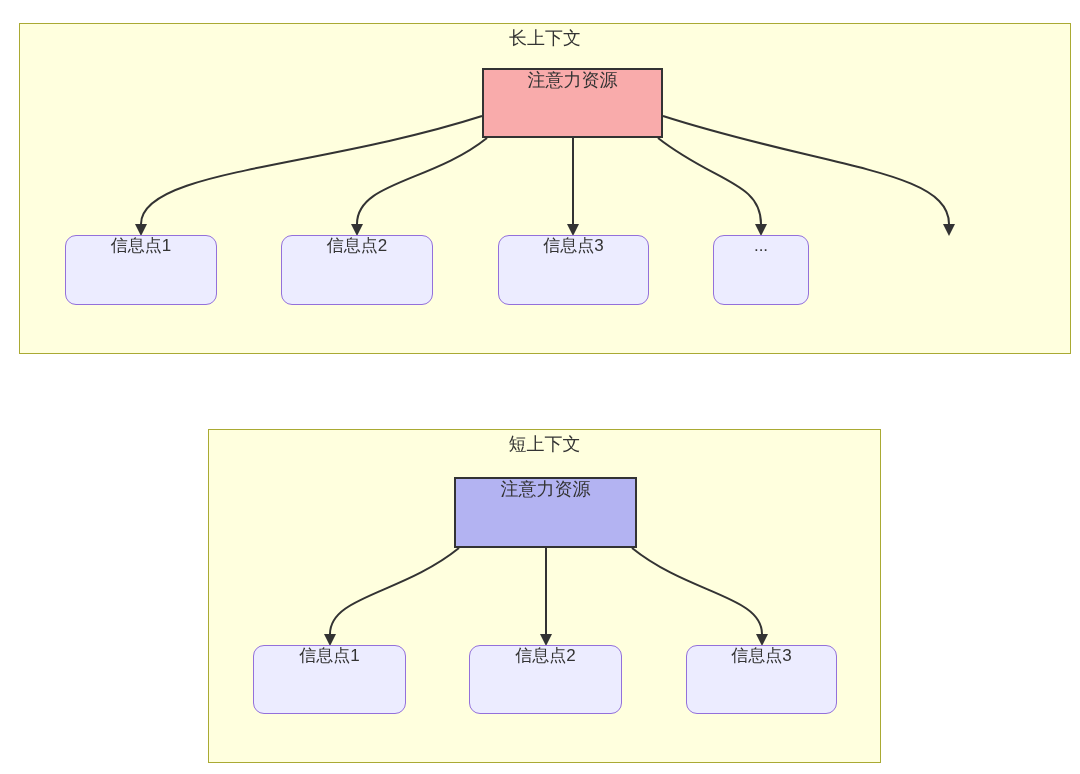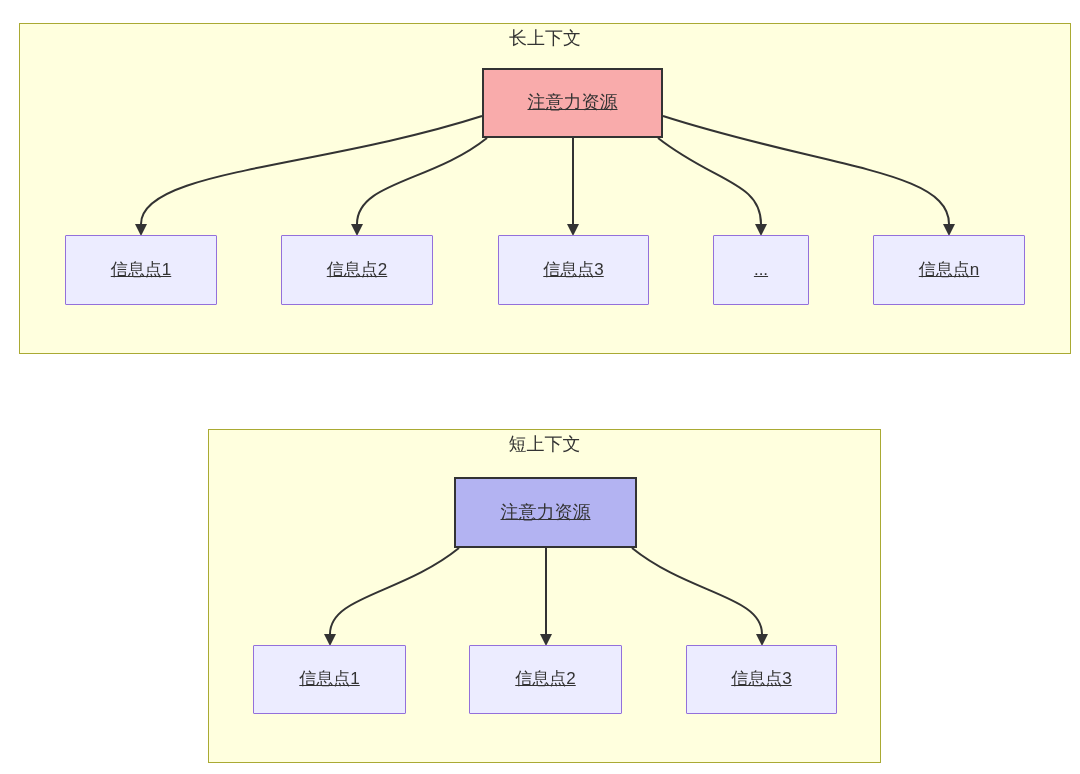--- a/index.html
+++ b/index.html
@@ -14,27 +14,27 @@
     background:var(--cluster-fill,#ffffde);
     border:1.5px solid var(--cluster-border,#aaaa33);
     box-sizing:border-box;
   }
   .cluster-title{
     position:absolute;z-index:4;text-align:center;
     font-size:18px;line-height:22px;
   }
   .node{
     position:absolute;z-index:3;box-sizing:border-box;
-    display:flex;align-items:center;justify-content:center;
-    font-size:17px;line-height:1.2;text-align:center;text-decoration:underline;
+    display:flex;align-items:flex-start;justify-content:center;
+    font-size:17px;line-height:1.2;text-align:center;
   }
   .info{
     background:var(--node-fill,#ececff);
     border:1.4px solid var(--node-border,#9370db);
-    border-radius:1px;
+    border-radius:11px;
   }
   .attn{
     border:2.4px solid var(--edge-color,#333333);
     font-size:18px;
   }
   .attn-long{background:var(--attn-long-fill,#f9abab);}
   .attn-short{background:var(--attn-short-fill,#b3b3f2);}
   svg.edges{position:absolute;left:0;top:0;z-index:2;}
   .edge{fill:none;stroke:var(--edge-color,#333333);stroke-width:2px;}
   .arrowhead{fill:var(--edge-color,#333333);stroke:none;}
@@ -80,23 +80,20 @@
   </div>
   <div class="node info" style="left:281px;top:235px;width:152px;height:70px;">
     <span>信息点2</span>
   </div>
   <div class="node info" style="left:498px;top:235px;width:151px;height:70px;">
     <span>信息点3</span>
   </div>
   <div class="node info" style="left:713px;top:235px;width:96px;height:70px;">
     <span>...</span>
   </div>
-  <div class="node info" style="left:873px;top:235px;width:152px;height:70px;">
-    <span>信息点n</span>
-  </div>
 
   <div class="node attn attn-short" style="left:454px;top:477px;width:183px;height:71px;">
     <span>注意力资源</span>
   </div>
 
   <div class="node info" style="left:253px;top:645px;width:153px;height:69px;">
     <span>信息点1</span>
   </div>
   <div class="node info" style="left:469px;top:645px;width:153px;height:69px;">
     <span>信息点2</span>

